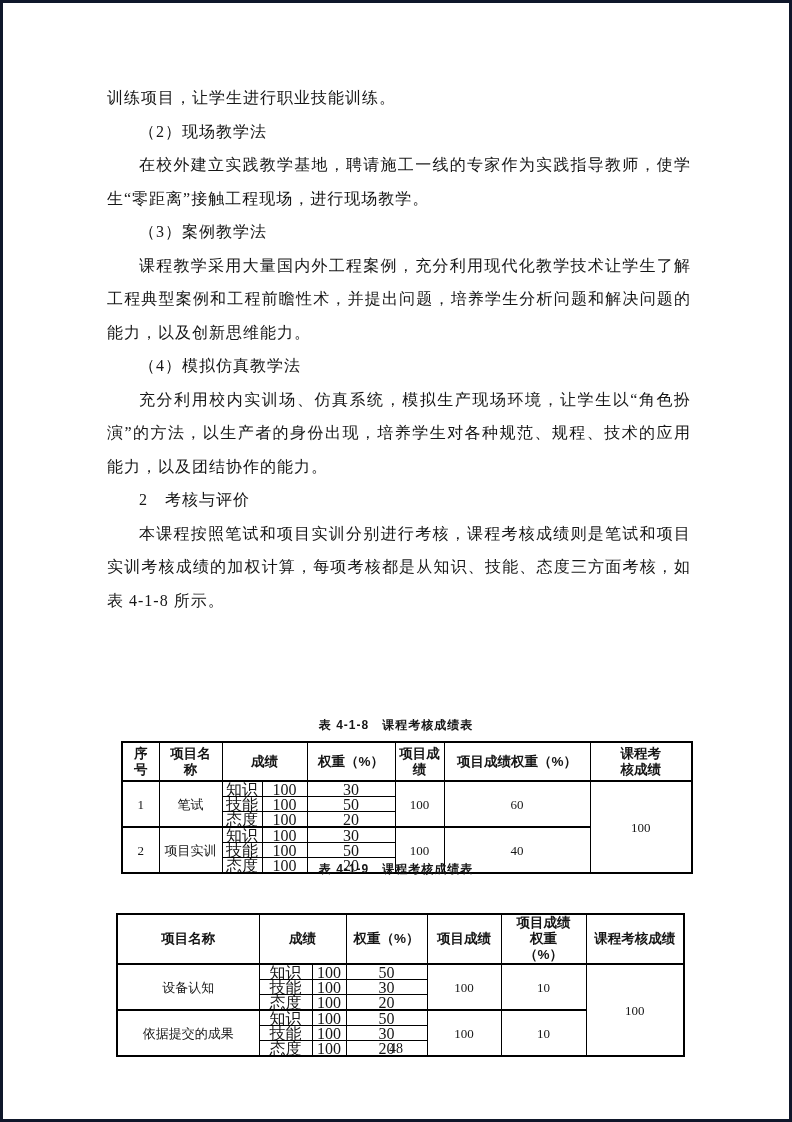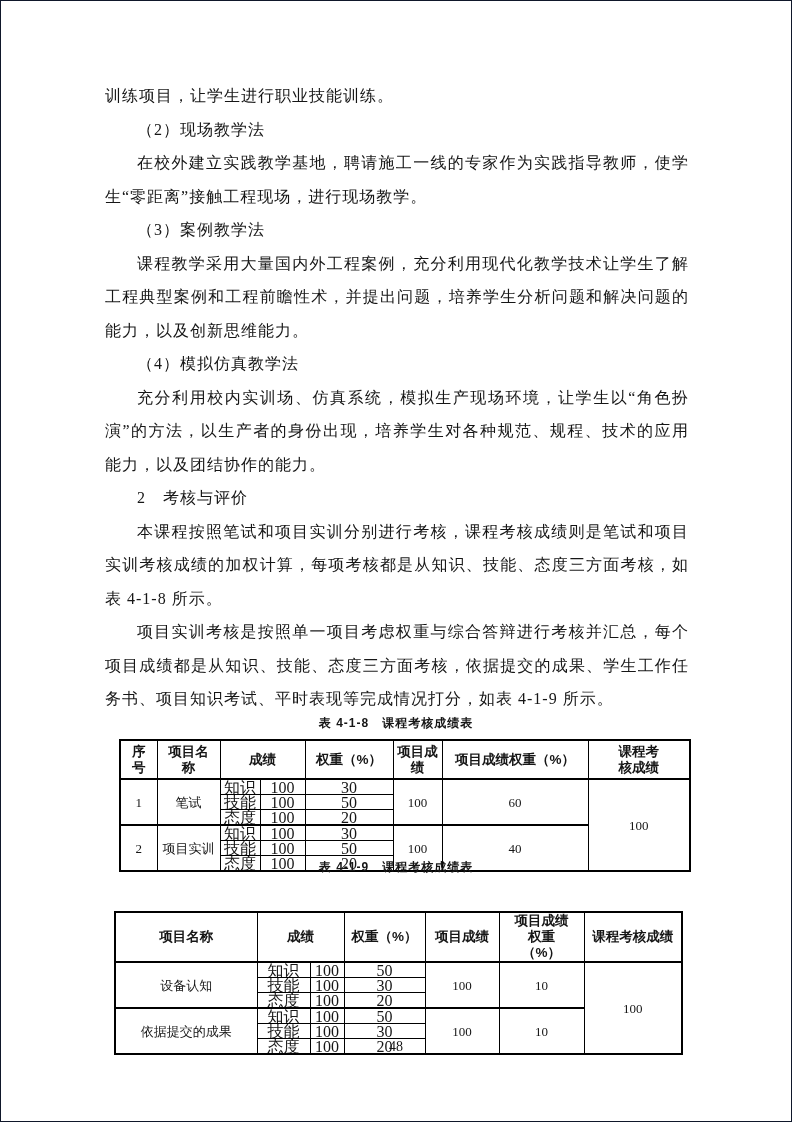--- a/index.html
+++ b/index.html
@@ -1,21 +1,21 @@
 <!DOCTYPE html>
 <html lang="zh"><head>
 <meta charset="utf-8">
 <style>
   html,body{margin:0;padding:0;background:#fff;}
   .page{
     position:relative;
     width:792px;height:1122px;
     background:#fff;
     box-sizing:border-box;
-    border:1px solid #0f172a;
+    border:3px solid #0f172a;
     overflow:hidden;
     color:#161616;
     font-family:"Liberation Serif","DejaVu Serif",serif;
   }
   
   .bodytext{
     position:absolute;
     top:78px;left:104px;width:584px;
     font-size:16px;line-height:33.5px;
     letter-spacing:1px;
@@ -81,21 +81,20 @@
   <div class="bodytext">
     <p class="cont">训练项目，让学生进行职业技能训练。</p>
     <p>（2）现场教学法</p>
     <p>在校外建立实践教学基地，聘请施工一线的专家作为实践指导教师，使学生“零距离”接触工程现场，进行现场教学。</p>
     <p>（3）案例教学法</p>
     <p>课程教学采用大量国内外工程案例，充分利用现代化教学技术让学生了解工程典型案例和工程前瞻性术，并提出问题，培养学生分析问题和解决问题的能力，以及创新思维能力。</p>
     <p>（4）模拟仿真教学法</p>
     <p>充分利用校内实训场、仿真系统，模拟生产现场环境，让学生以“角色扮演”的方法，以生产者的身份出现，培养学生对各种规范、规程、技术的应用能力，以及团结协作的能力。</p>
     <p>2　考核与评价</p>
     <p>本课程按照笔试和项目实训分别进行考核，课程考核成绩则是笔试和项目实训考核成绩的加权计算，每项考核都是从知识、技能、态度三方面考核，如表 4-1-8 所示。</p>
-    <p>项目实训考核是按照单一项目考虑权重与综合答辩进行考核并汇总，每个项目成绩都是从知识、技能、态度三方面考核，依据提交的成果、学生工作任务书、项目知识考试、平时表现等完成情况打分，如表 4-1-9 所示。</p>
   </div>
 
   <div class="tcaption cap1">表 4-1-8　课程考核成绩表</div>
 
   <table class="t t1">
     <colgroup>
       <col style="width:37px">
         <col style="width:63px">
         <col style="width:40px">
         <col style="width:45px">

